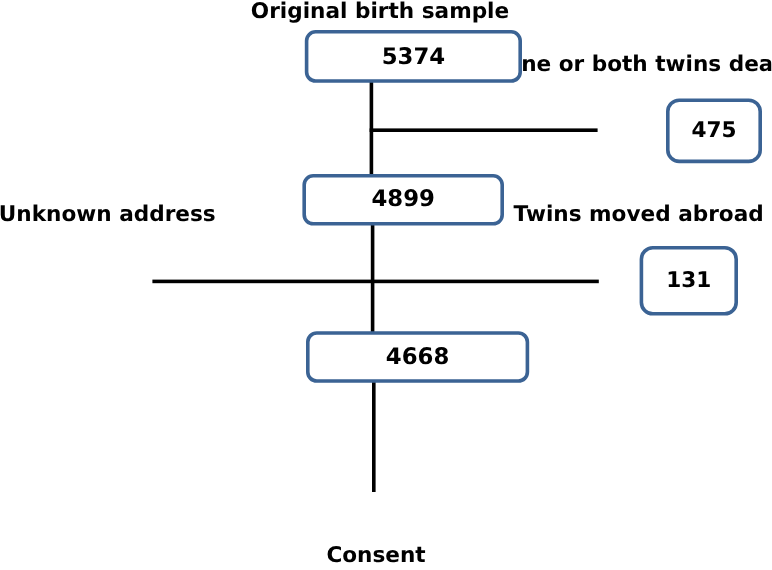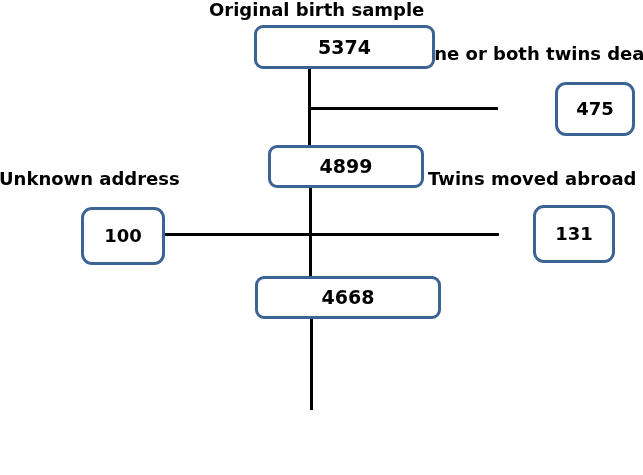--- a/index.html
+++ b/index.html
@@ -38,21 +38,21 @@
     color: #000000;
     letter-spacing: 0px;
     line-height: 1;
   }
   .node.small .value {
     font-size: 18px;
   }
 
   
   #node-birth    { left: 218px; top: 25px;  width: 181px; height: 44px; }
-  #node-4899     { left: 232px; top: 145px; width: 156px; height: 43px; }
+  #node-4899     { left: 216px; top: 145px; width: 168px; height: 43px; }
   #node-4668     { left: 219px; top: 276px; width: 186px; height: 43px; }
   #node-2486     { left: 221px; top: 408px; width: 186px; height: 44px; }
 
   
   #node-475      { left: 519px; top: 82px;  width: 80px;  height: 54px; border-radius: 11px; }
   #node-100      { left: 45px;  top: 207px; width: 84px;  height: 58px; border-radius: 11px; }
   #node-131      { left: 497px; top: 205px; width: 82px;  height: 58px; border-radius: 11px; }
 
   
   .line {
@@ -105,36 +105,34 @@
   <div class="line vline" id="line-v-3"></div>
 
   <div class="label" id="label-birth">Original birth sample</div>
 
   <div class="label" id="label-dead">One or both twins dead</div>
 
   <div class="label" id="label-unknown">Unknown  address</div>
 
   <div class="label" id="label-abroad">Twins moved abroad</div>
 
+  <div class="label" id="label-consent">Consent</div>
 
   <div class="node" id="node-birth">
     <span class="value">5374</span>
   </div>
 
   <div class="node small" id="node-475">
     <span class="value">475</span>
   </div>
 
   <div class="node" id="node-4899">
     <span class="value">4899</span>
   </div>
 
-  <div class="node small" id="node-100">
-    <span class="value">100</span>
-  </div>
 
   <div class="node small" id="node-131">
     <span class="value">131</span>
   </div>
 
   <div class="node" id="node-4668">
     <span class="value">4668</span>
   </div>
 
 

